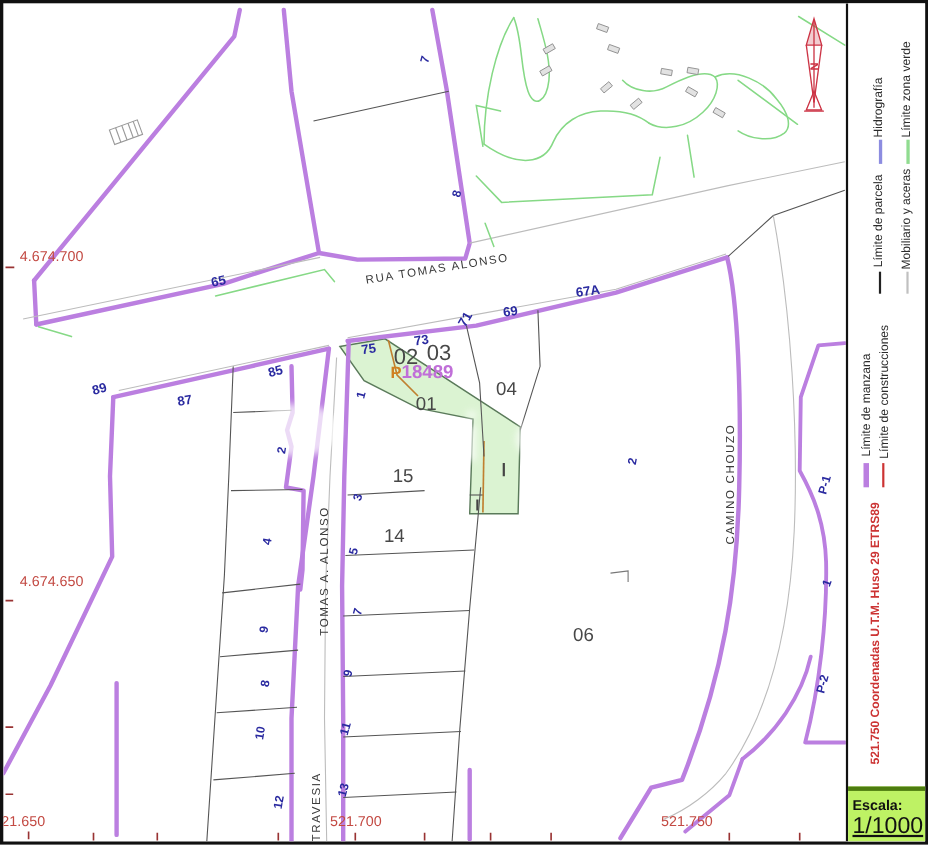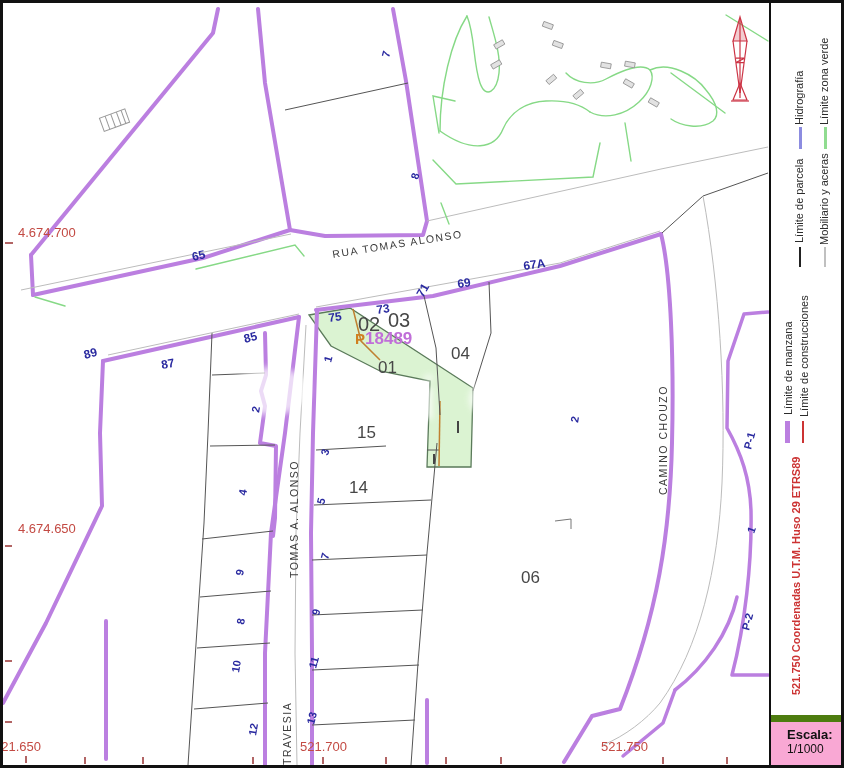--- a/index.html
+++ b/index.html
@@ -2,23 +2,23 @@
 <html><head>
 <meta charset="utf-8">
 <style>
   html,body{margin:0;padding:0;background:#e8e8e8;font-family:"Liberation Sans",sans-serif;}
   .frame{position:relative;width:844px;height:768px;box-sizing:border-box;border:3px solid #111;background:#fff;overflow:hidden;}
   .map{position:absolute;left:0;top:0;width:766px;height:762px;}
   .sidebar{position:absolute;left:766px;top:0;width:75px;height:762px;border-left:2px solid #111;box-sizing:border-box;background:#fff;}
   .rot{position:absolute;transform-origin:0 0;transform:rotate(-90deg);white-space:nowrap;font-size:11px;color:#2b2b2b;}
   .rot.red{color:#cc3333;font-weight:bold;font-size:11px;}
   .swatch{position:absolute;}
-  .scalebox{position:absolute;left:0;right:0;top:712px;bottom:0;border-top:7px solid #4d7c0f;padding:5px 16px;box-sizing:border-box;background:#f9a8d4;}
+  .scalebox{position:absolute;left:0;right:0;top:712px;bottom:0;border-top:4px solid #4d7c0f;padding:5px 4px;box-sizing:border-box;background:#bef264;}
   .scalebox .t1{font-weight:bold;font-size:13px;color:#111;}
-  .scalebox .t2{font-size:12px;color:#111;}
+  .scalebox .t2{font-size:21px;color:#111;text-decoration:underline;}
   svg text{font-family:"Liberation Sans",sans-serif;}
   .tb{fill:#2a2aa0;font-size:12px;font-weight:bold;}
   .tbs{fill:#2a2aa0;font-size:11px;font-weight:bold;}
   .tk{fill:#474747;font-size:17px;}
   .tkl{fill:#474747;font-size:20px;}
   .ts{fill:#3a3a3a;font-size:10.5px;letter-spacing:1.5px;}
   .tr{fill:#c34a43;font-size:13px;}
 </style>
 </head>
 <body>

